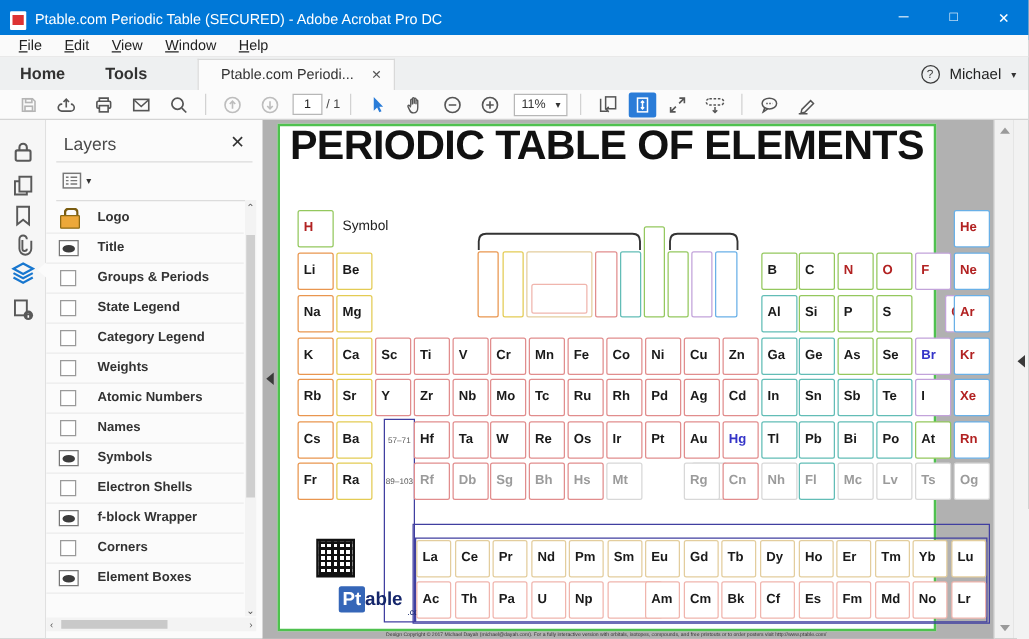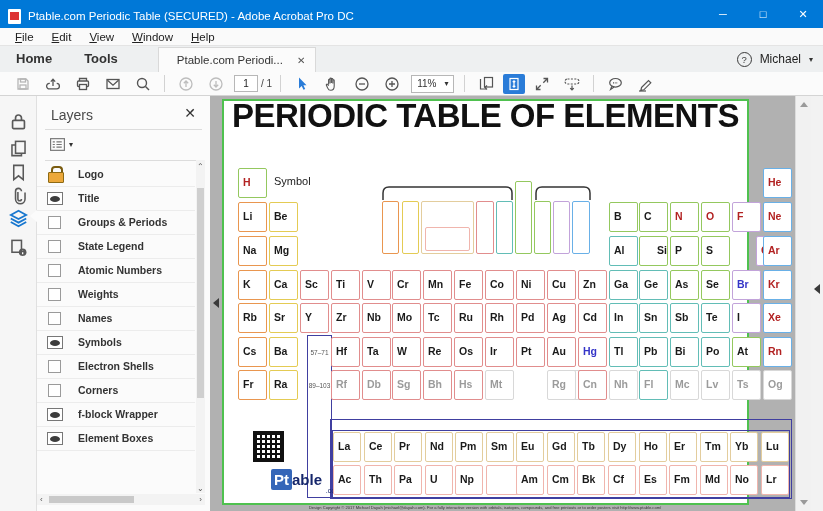--- a/index.html
+++ b/index.html
@@ -303,45 +303,49 @@
         <div class="lrow">
           <span class="cbox"></span>
           <span class="lrow-label">Groups &amp; Periods</span>
         </div>
         <div class="lrow">
           <span class="cbox"></span>
           <span class="lrow-label">State Legend</span>
         </div>
         <div class="lrow">
           <span class="cbox"></span>
+          <span class="lrow-label">Category Legend</span>
+        </div>
+        <div class="lrow">
+          <span class="cbox"></span>
+          <span class="lrow-label">Weights</span>
+        </div>
+        <div class="lrow">
+          <span class="cbox"></span>
           <span class="lrow-label">Atomic Numbers</span>
-        </div>
-        <div class="lrow">
-          <span class="cbox"></span>
-          <span class="lrow-label">Weights</span>
         </div>
         <div class="lrow">
           <span class="cbox"></span>
           <span class="lrow-label">Names</span>
         </div>
         <div class="lrow">
           <span class="eyebox"></span>
           <span class="lrow-label">Symbols</span>
         </div>
         <div class="lrow">
           <span class="cbox"></span>
           <span class="lrow-label">Electron Shells</span>
         </div>
         <div class="lrow">
-          <span class="cbox"></span>
-          <span class="lrow-label">Corners</span>
-        </div>
-        <div class="lrow">
           <span class="eyebox"></span>
           <span class="lrow-label">f-block Wrapper</span>
+        </div>
+        <div class="lrow">
+          <span class="cbox"></span>
+          <span class="lrow-label">Corners</span>
         </div>
         <div class="lrow">
           <span class="eyebox"></span>
           <span class="lrow-label">Element Boxes</span>
         </div>
       </div>
     <div class="vscroll">
       <span class="scrgl" style="position:absolute;left:1px;top:2px;">⌃</span>
       <div class="vthumb"></div>
       <span class="scrgl" style="position:absolute;left:1px;bottom:0px;">⌄</span>
@@ -376,21 +380,21 @@
         <div class="cell" style="left: 45px; top: 101px; border-color: rgb(228, 203, 84); color: rgb(26, 26, 26);">Be</div>
         <div class="cell" style="left: 385px; top: 101px; border-color: rgb(148, 200, 94); color: rgb(26, 26, 26);">B</div>
         <div class="cell" style="left: 415px; top: 101px; border-color: rgb(148, 200, 94); color: rgb(26, 26, 26);">C</div>
         <div class="cell" style="left: 446px; top: 101px; border-color: rgb(148, 200, 94); color: rgb(178, 34, 34);">N</div>
         <div class="cell" style="left: 477px; top: 101px; border-color: rgb(148, 200, 94); color: rgb(178, 34, 34);">O</div>
         <div class="cell" style="left: 508px; top: 101px; border-color: rgb(194, 163, 218); color: rgb(178, 34, 34);">F</div>
         <div class="cell" style="left: 539px; top: 101px; border-color: rgb(105, 176, 231); color: rgb(178, 34, 34);">Ne</div>
         <div class="cell" style="left: 14px; top: 135px; border-color: rgb(233, 150, 79); color: rgb(26, 26, 26);">Na</div>
         <div class="cell" style="left: 45px; top: 135px; border-color: rgb(228, 203, 84); color: rgb(26, 26, 26);">Mg</div>
         <div class="cell" style="left: 385px; top: 135px; border-color: rgb(98, 189, 182); color: rgb(26, 26, 26);">Al</div>
-        <div class="cell" style="left: 415px; top: 135px; border-color: rgb(148, 200, 94); color: rgb(26, 26, 26); text-align: right;">Si</div>
+        <div class="cell" style="left: 415px; top: 135px; border-color: rgb(148, 200, 94); color: rgb(26, 26, 26);">Si</div>
         <div class="cell" style="left: 446px; top: 135px; border-color: rgb(148, 200, 94); color: rgb(26, 26, 26);">P</div>
         <div class="cell" style="left: 477px; top: 135px; border-color: rgb(148, 200, 94); color: rgb(26, 26, 26);">S</div>
         <div class="cell" style="left: 532px; top: 135px; border-color: rgb(194, 163, 218); color: rgb(178, 34, 34);">Cl</div>
         <div class="cell" style="left: 539px; top: 135px; border-color: rgb(105, 176, 231); color: rgb(178, 34, 34);">Ar</div>
         <div class="cell" style="left: 14px; top: 169px; border-color: rgb(233, 150, 79); color: rgb(26, 26, 26);">K</div>
         <div class="cell" style="left: 45px; top: 169px; border-color: rgb(228, 203, 84); color: rgb(26, 26, 26);">Ca</div>
         <div class="cell" style="left: 76px; top: 169px; border-color: rgb(225, 141, 141); color: rgb(26, 26, 26);">Sc</div>
         <div class="cell" style="left: 107px; top: 169px; border-color: rgb(225, 141, 141); color: rgb(26, 26, 26);">Ti</div>
         <div class="cell" style="left: 138px; top: 169px; border-color: rgb(225, 141, 141); color: rgb(26, 26, 26);">V</div>
         <div class="cell" style="left: 168px; top: 169px; border-color: rgb(225, 141, 141); color: rgb(26, 26, 26);">Cr</div>

